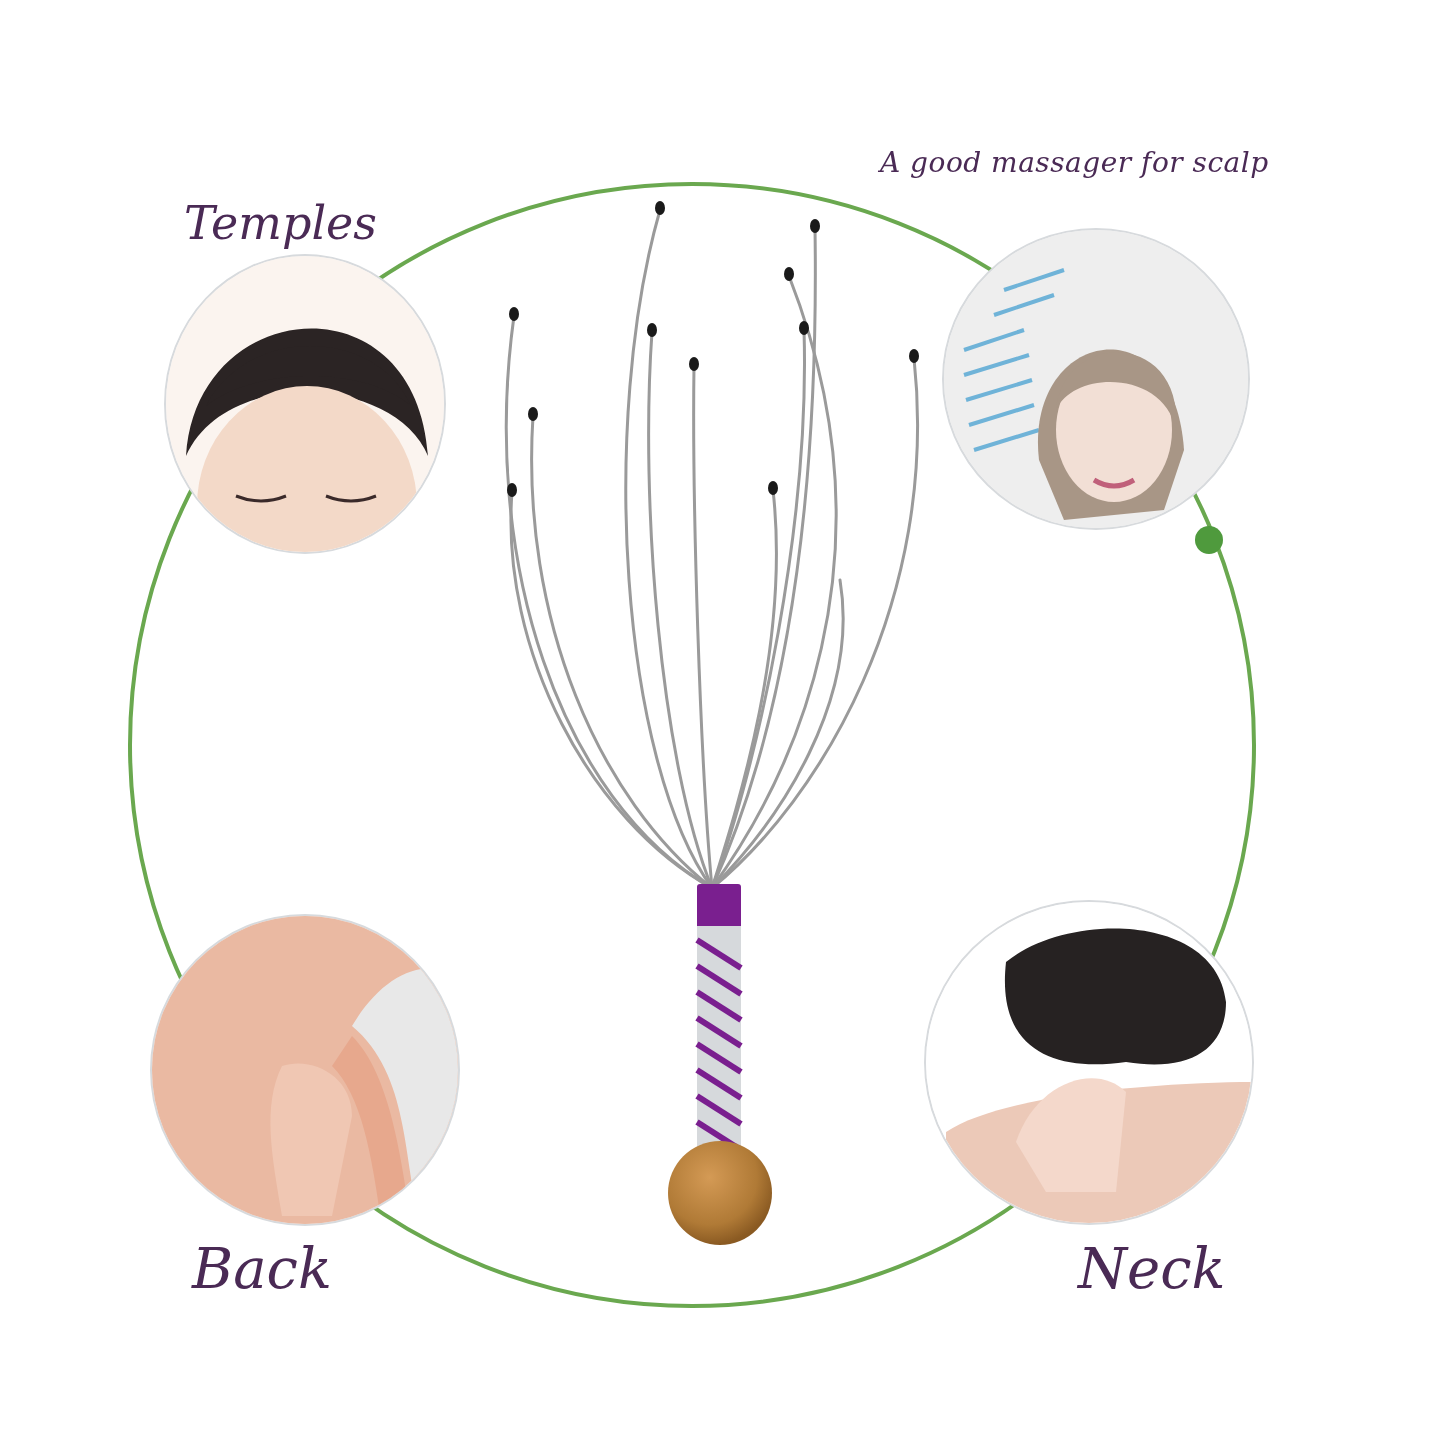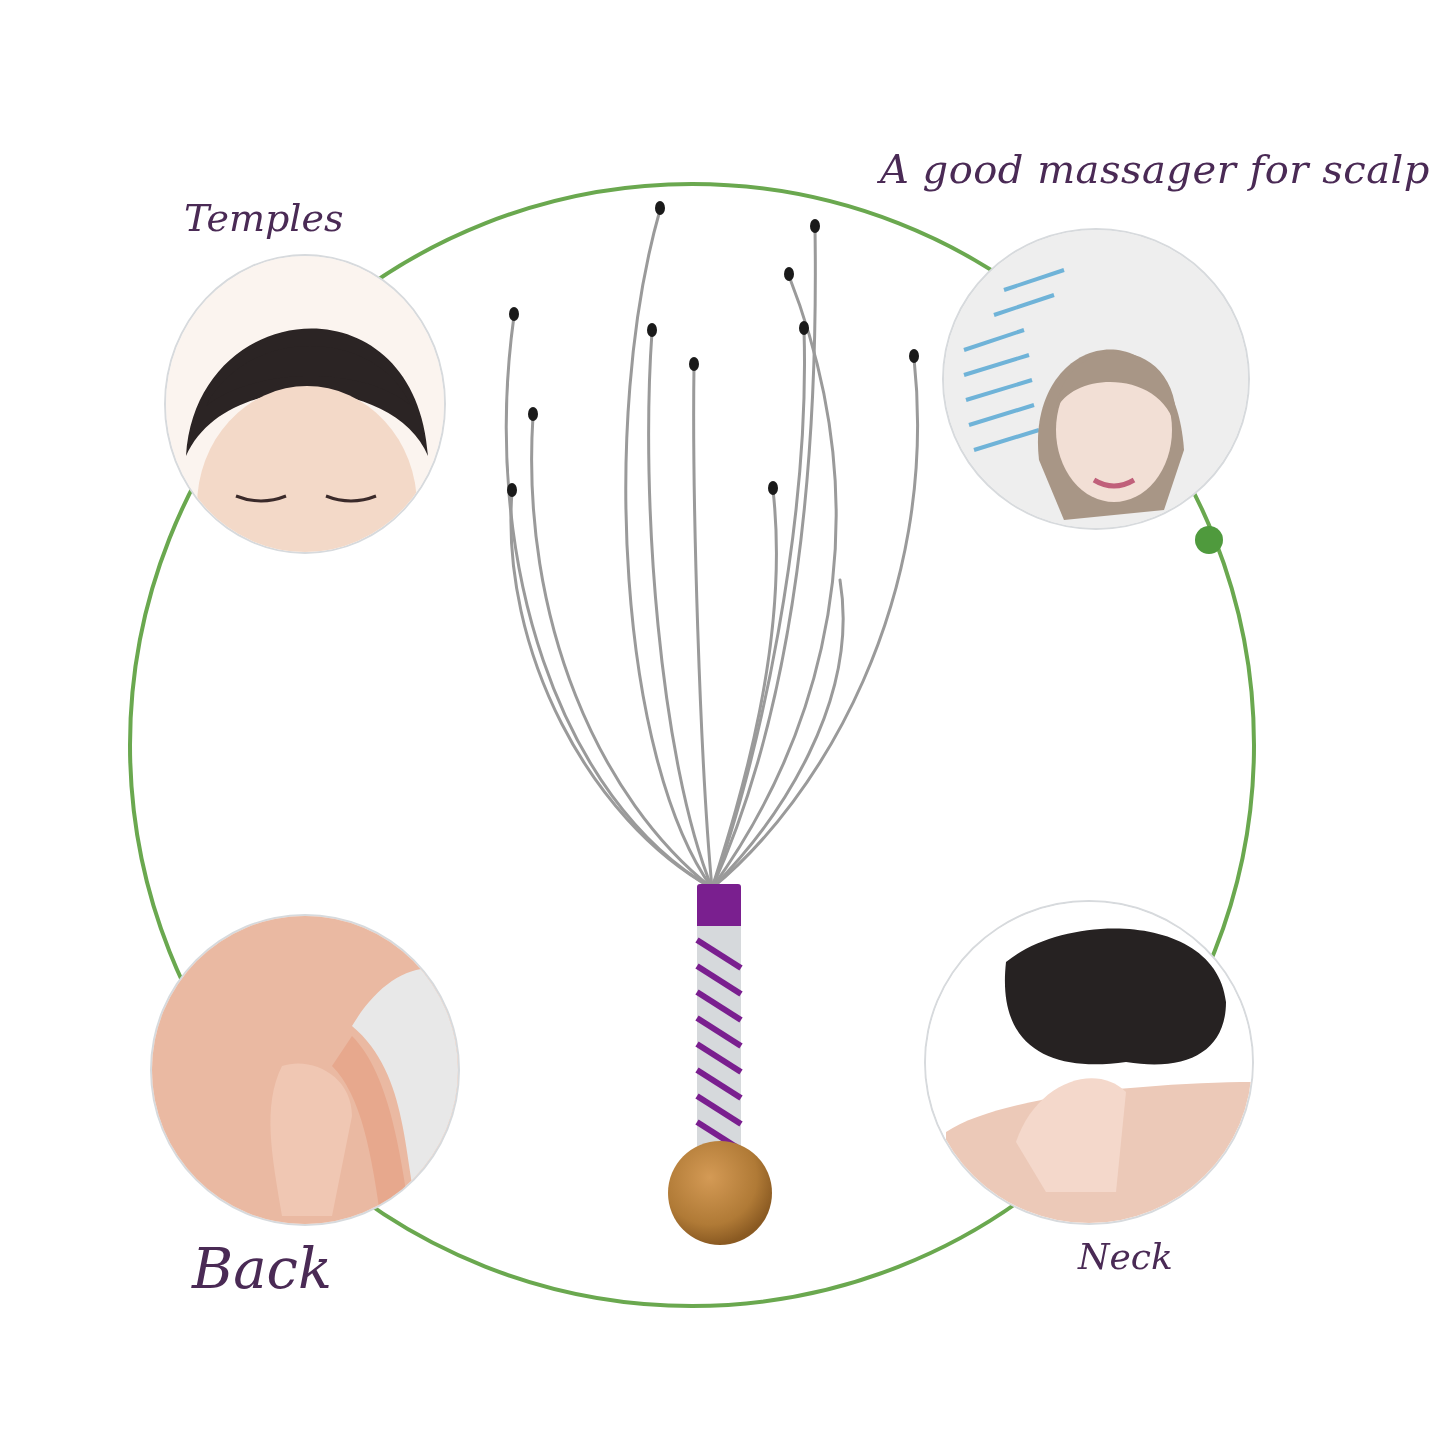--- a/index.html
+++ b/index.html
@@ -1,21 +1,21 @@
 <!DOCTYPE html>
 <html><head>
 <meta charset="utf-8">
 <style>
   html, body { margin:0; padding:0; background:#ffffff; }
   body { width:1445px; height:1445px; position:relative; overflow:hidden; font-family:"DejaVu Serif", serif; }
   .label { position:absolute; font-family:"DejaVu Serif", "Liberation Serif", serif; font-style:italic; color:#4a2a55; white-space:nowrap; }
-  .headline { left:880px; top:146px; font-size:40px; letter-spacing:0.5px; }
-  .lbl-temples { left:184px; top:196px; font-size:38px; }
+  .headline { left:880px; top:146px; font-size:28px; letter-spacing:0.5px; }
+  .lbl-temples { left:184px; top:196px; font-size:46px; }
   .lbl-back { left:192px; top:1236px; font-size:56px; }
-  .lbl-neck { left:1078px; top:1236px; font-size:36px; }
+  .lbl-neck { left:1078px; top:1236px; font-size:56px; }
   svg.stage { position:absolute; left:0; top:0; }
   .photo { position:absolute; border-radius:50%; overflow:hidden; border:2px solid #d7dadd; box-sizing:border-box; background:#f4f4f4; }
   .photo svg { display:block; }
 </style>
 </head>
 <body>
 
 <svg class="stage" width="1445" height="1445" viewBox="0 0 1445 1445">
 
   <ellipse cx="692" cy="745" rx="562" ry="561" fill="none" stroke="#6aa84f" stroke-width="4"></ellipse>

